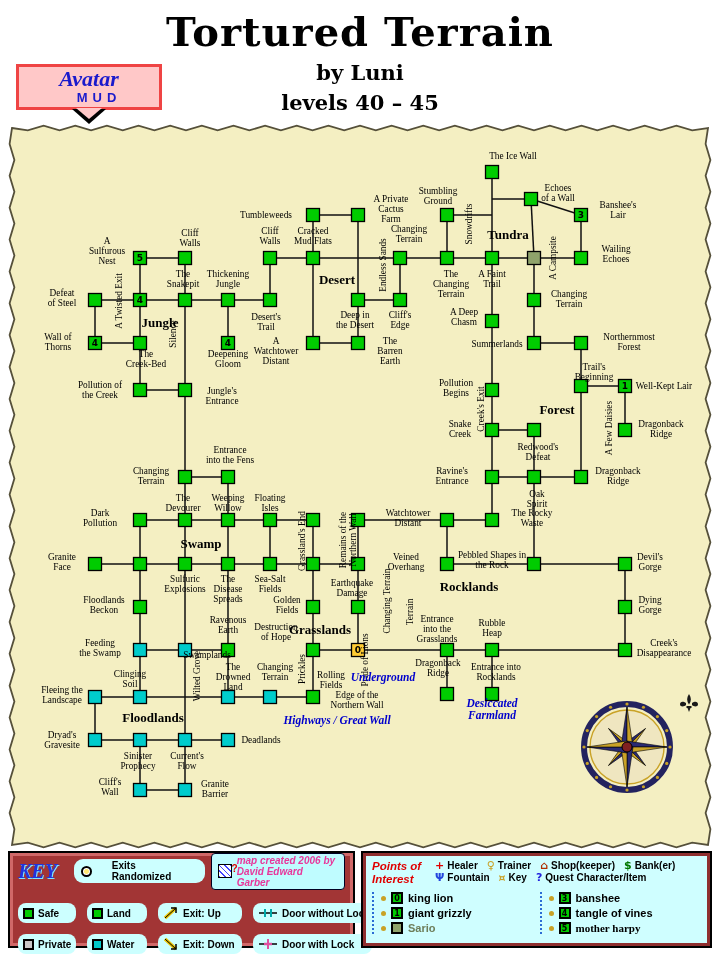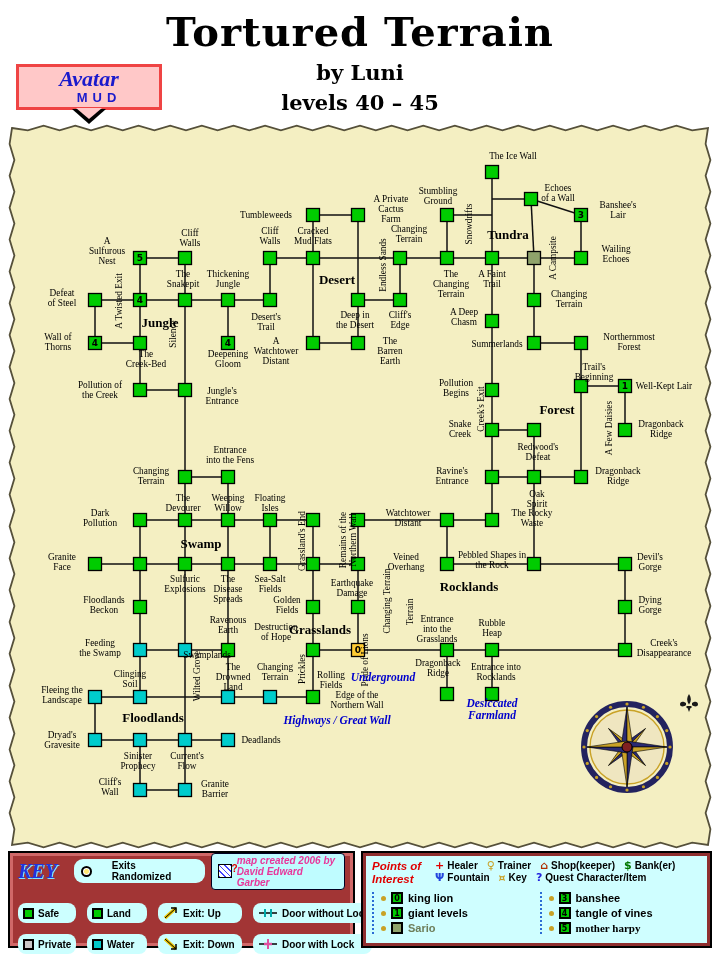--- a/index.html
+++ b/index.html
@@ -755,21 +755,21 @@
     <div class="poi-monsters">
         <div class="m-col">
           <div class="m-item">
             <span class="m-dot"></span>
             <span class="m-sq" style="background: rgb(0, 204, 0);">0</span>
             <span style="color: rgb(0, 0, 0);">king lion</span>
           </div>
           <div class="m-item">
             <span class="m-dot"></span>
             <span class="m-sq" style="background: rgb(0, 204, 0);">1</span>
-            <span style="color: rgb(0, 0, 0);">giant levels</span>
+            <span style="color: rgb(0, 0, 0);">giant grizzly</span>
           </div>
           <div class="m-item">
             <span class="m-dot"></span>
             <span class="m-sq" style="background: rgb(143, 163, 107);"></span>
             <span style="color: rgb(110, 126, 90); text-align: right;">Sario</span>
           </div>
         </div>
         <div class="m-col">
           <div class="m-item">
             <span class="m-dot"></span>

